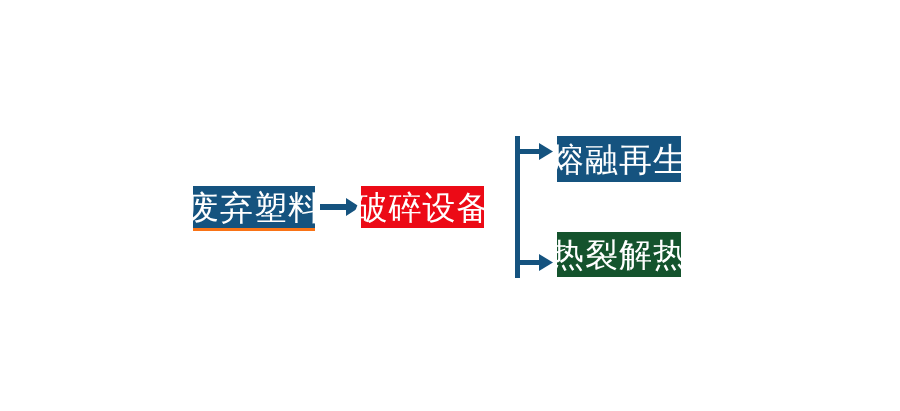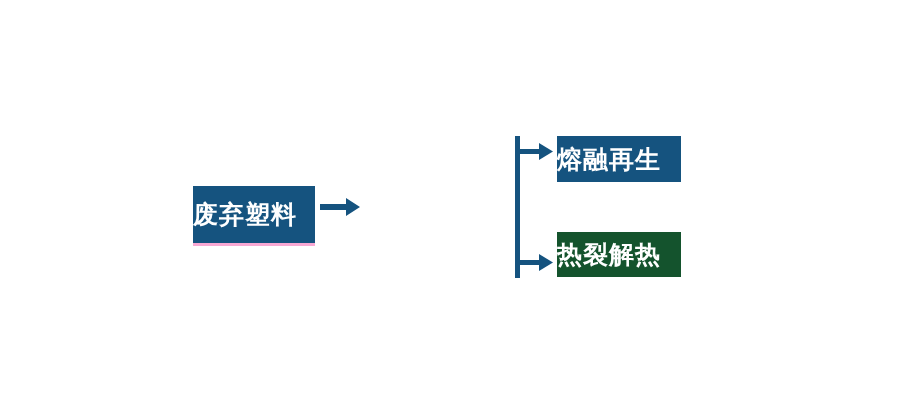--- a/index.html
+++ b/index.html
@@ -16,38 +16,38 @@
   #diagram {
     position: relative;
     width: 900px;
     height: 411px;
   }
 
   .node {
     position: absolute;
     display: flex;
     align-items: center;
+    justify-content: center;
     box-sizing: border-box;
     color: #ffffff;
-    font-size: 25px;
+    font-size: 33px;
     letter-spacing: 1px;
     line-height: 1;
     white-space: nowrap;
     font-family: "DejaVu Sans", "Liberation Sans", sans-serif;
-    font-weight: bold;
   }
 
   
   #node-waste-plastic {
     left: 193px;
     top: 186px;
     width: 122px;
-    height: 60px;
+    height: 45px;
     background: #15537f;
-    border-bottom: 3px solid #f9a8d4;
+    border-bottom: 3px solid #f97316;
   }
 
   
   #node-crusher {
     left: 361px;
     top: 186px;
     width: 123px;
     height: 42px;
     background: #ec0a16;
   }
@@ -98,20 +98,23 @@
   <div class="node" id="node-waste-plastic">
     <span class="node-label">废弃塑料</span>
   </div>
 
   <div class="connector" id="connector-main-arrow">
     <svg width="44" height="34" viewBox="0 0 44 34" xmlns="http://www.w3.org/2000/svg">
       <path d="M2 14 H28 V8 L42 17 L28 26 V20 H2 Z" fill="#15537f"></path>
     </svg>
   </div>
 
+  <div class="node" id="node-crusher">
+    <span class="node-label">破碎设备</span>
+  </div>
 
   <div class="connector" id="connector-branch">
     <svg width="54" height="152" viewBox="0 0 54 152" xmlns="http://www.w3.org/2000/svg">
 
       <rect x="7" y="6" width="5" height="142" fill="#15537f"></rect>
 
       <rect x="7" y="19" width="28" height="5" fill="#15537f"></rect>
       <path d="M31 13 L45 21.5 L31 30 Z" fill="#15537f"></path>
 
       <rect x="7" y="130" width="28" height="5" fill="#15537f"></rect>

